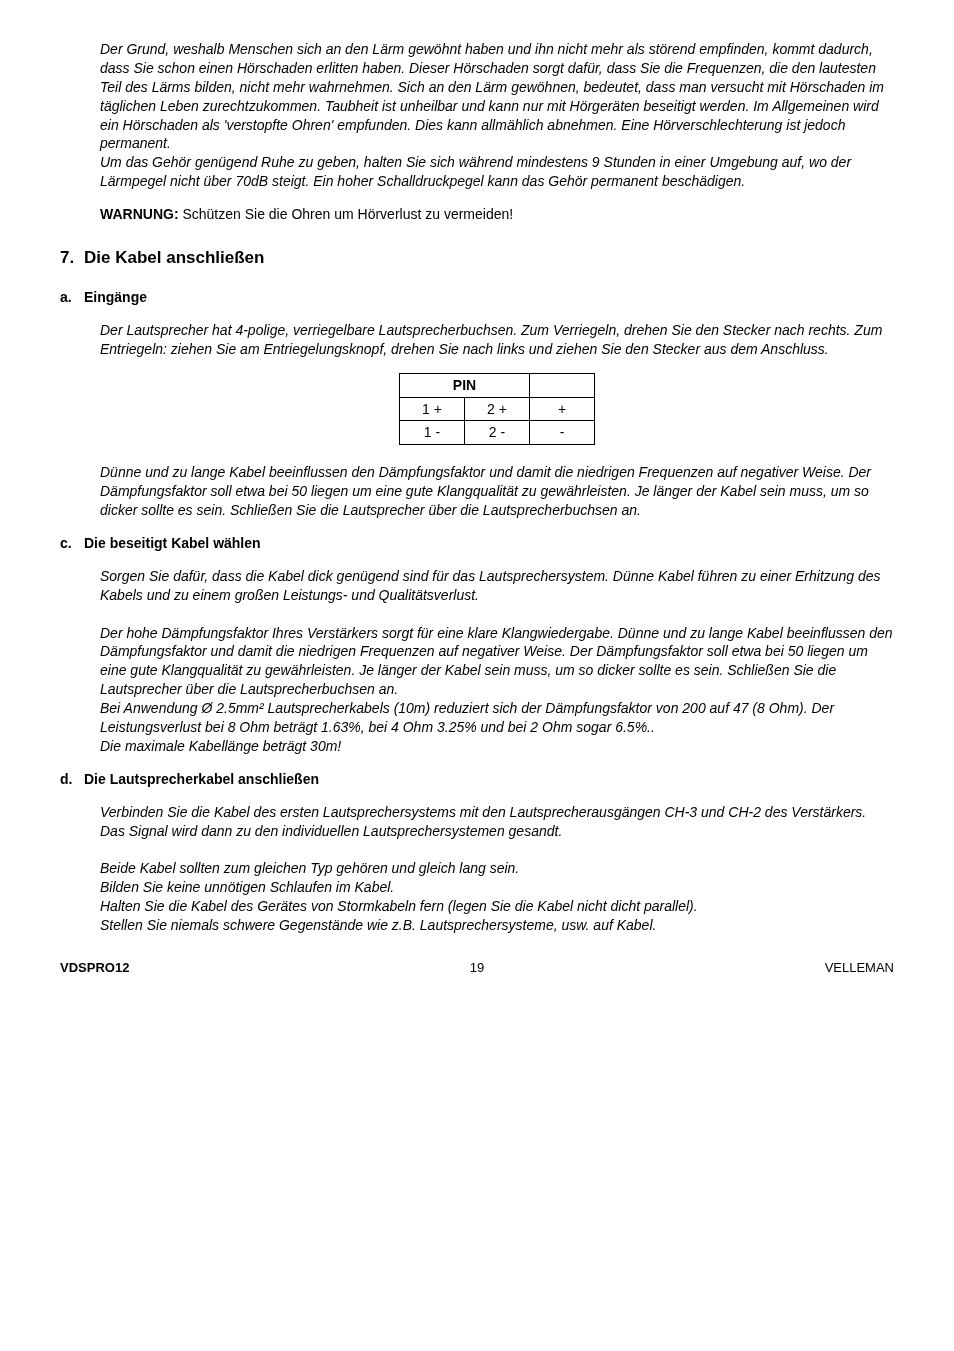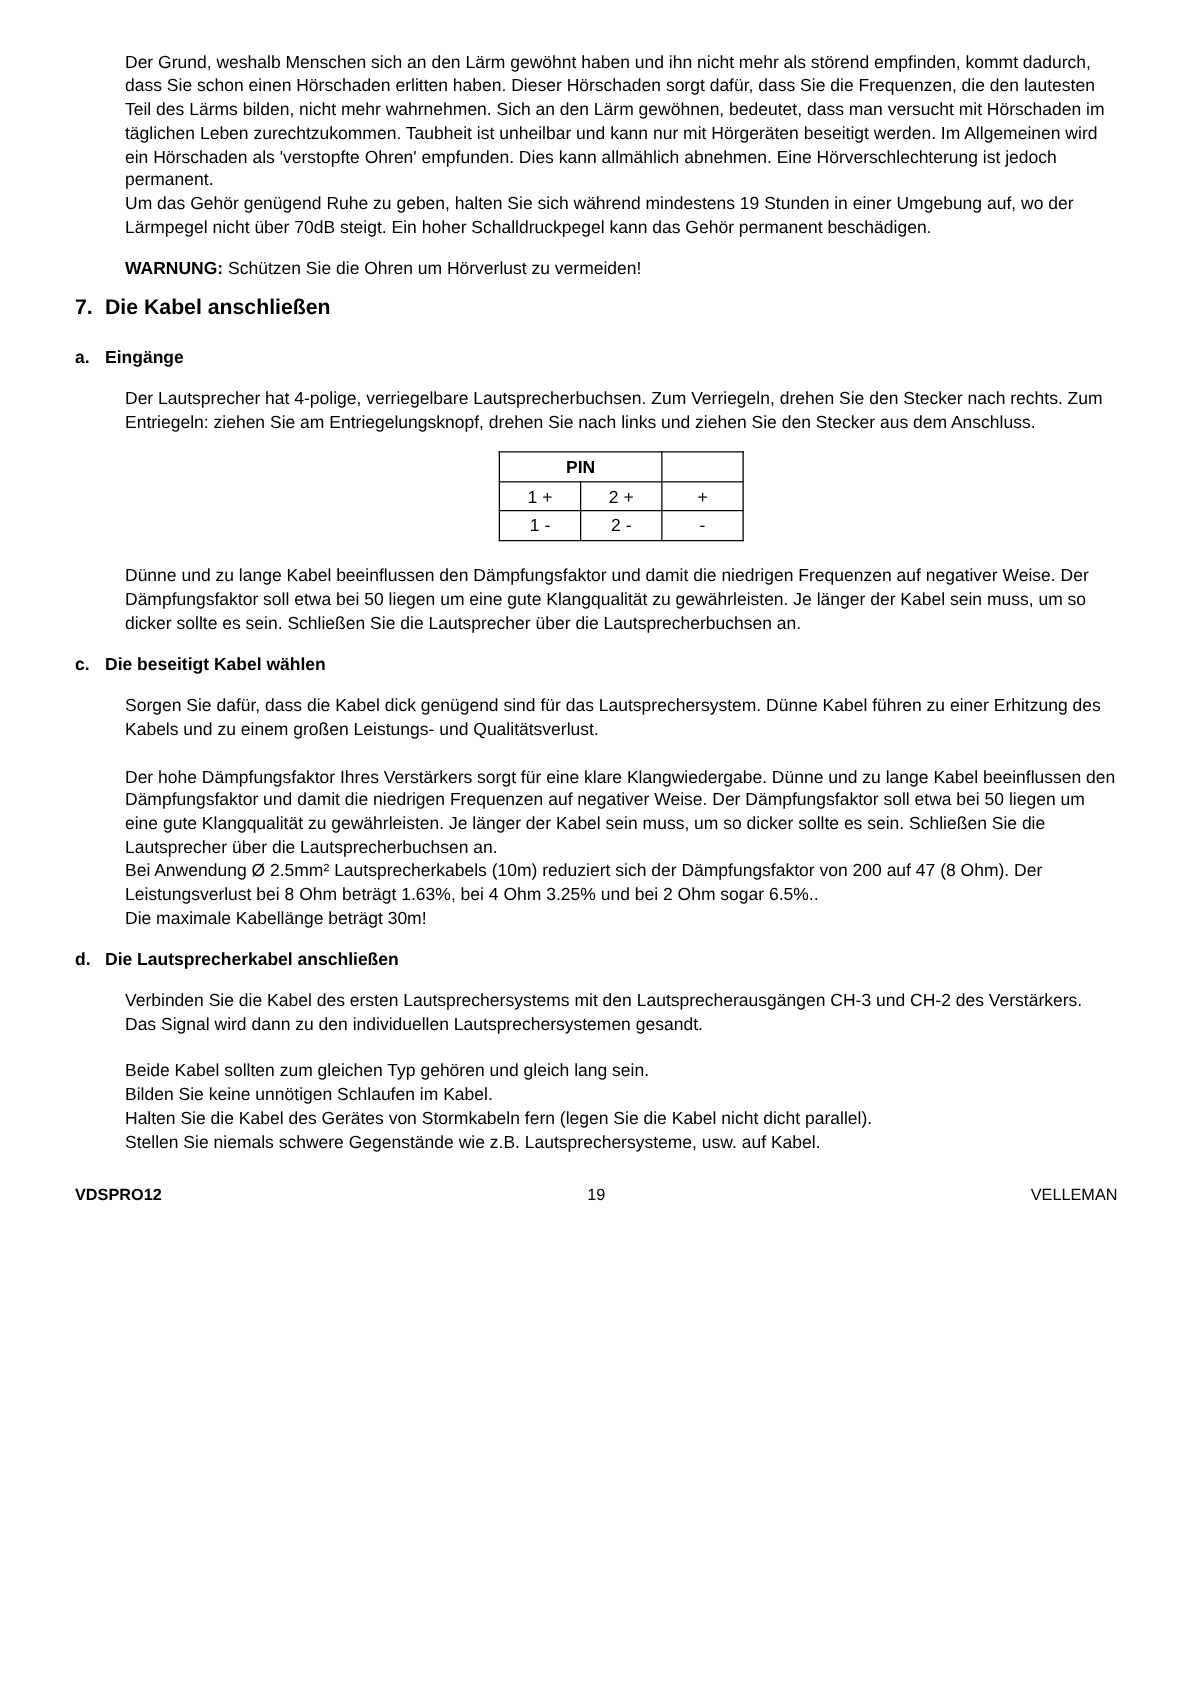--- a/index.html
+++ b/index.html
@@ -7,23 +7,24 @@
       font-size: 14px;
       line-height: 1.35;
       width: 954px;
       margin: 0;
       padding: 40px 60px;
       box-sizing: border-box;
       color: #000;
     }
     .para {
       margin: 0 0 14px 40px;
+      font-style: italic;
     }
     .para-bold-label {
-      margin: 0 0 11px 40px;
+      margin: 0 0 23px 40px;
     }
     .para-bold-label strong {
       font-weight: bold;
     }
     .section-heading {
       font-size: 17px;
       font-weight: bold;
       margin: 0 0 18px 0;
       display: flex;
       align-items: baseline;
@@ -73,21 +74,21 @@
     }
     .footer .left {
       font-weight: bold;
     }
   </style>
 </head>
 <body>
 
 <div class="para">
   <span>Der Grund, weshalb Menschen sich an den Lärm gewöhnt haben und ihn nicht mehr als störend empfinden, kommt dadurch, dass Sie schon einen Hörschaden erlitten haben. Dieser Hörschaden sorgt dafür, dass Sie die Frequenzen, die den lautesten Teil des Lärms bilden, nicht mehr wahrnehmen. Sich an den Lärm gewöhnen, bedeutet, dass man versucht mit Hörschaden im täglichen Leben zurechtzukommen. Taubheit ist unheilbar und kann nur mit Hörgeräten beseitigt werden. Im Allgemeinen wird ein Hörschaden als 'verstopfte Ohren' empfunden. Dies kann allmählich abnehmen. Eine Hörverschlechterung ist jedoch permanent.</span><br>
-  <span>Um das Gehör genügend Ruhe zu geben, halten Sie sich während mindestens 19 Stunden in einer Umgebung auf, wo der Lärmpegel nicht über 70dB steigt. Ein hoher Schalldruckpegel kann das Gehör permanent beschädigen.</span>
+  <span>Um das Gehör genügend Ruhe zu geben, halten Sie sich während mindestens 9 Stunden in einer Umgebung auf, wo der Lärmpegel nicht über 70dB steigt. Ein hoher Schalldruckpegel kann das Gehör permanent beschädigen.</span>
 </div>
 
 <div class="para-bold-label">
   <strong>WARNUNG:</strong><span> Schützen Sie die Ohren um Hörverlust zu vermeiden!</span>
 </div>
 
 <div class="section-heading">
   <span class="num">7.</span>
   <span>Die Kabel anschließen</span>
 </div>

